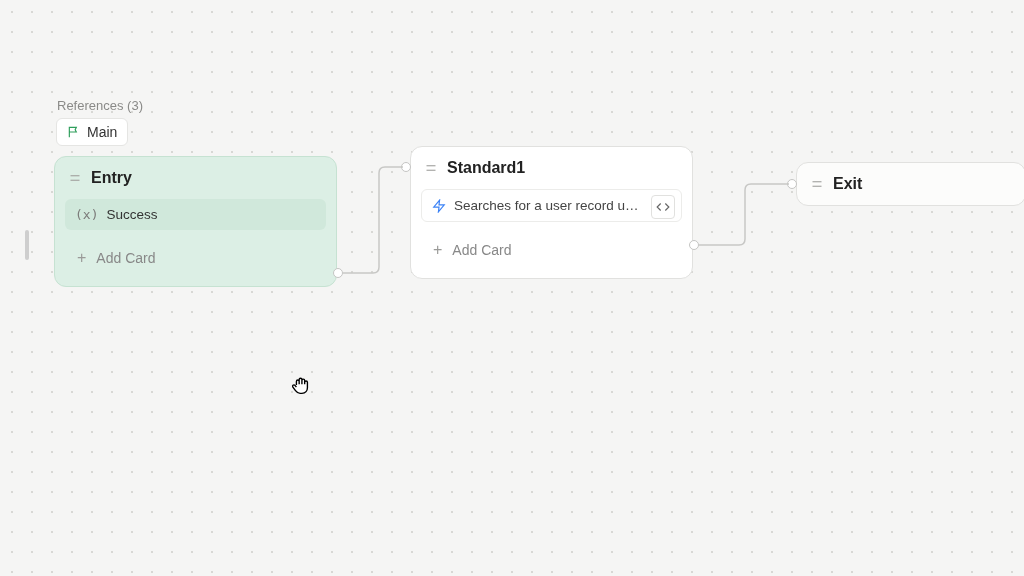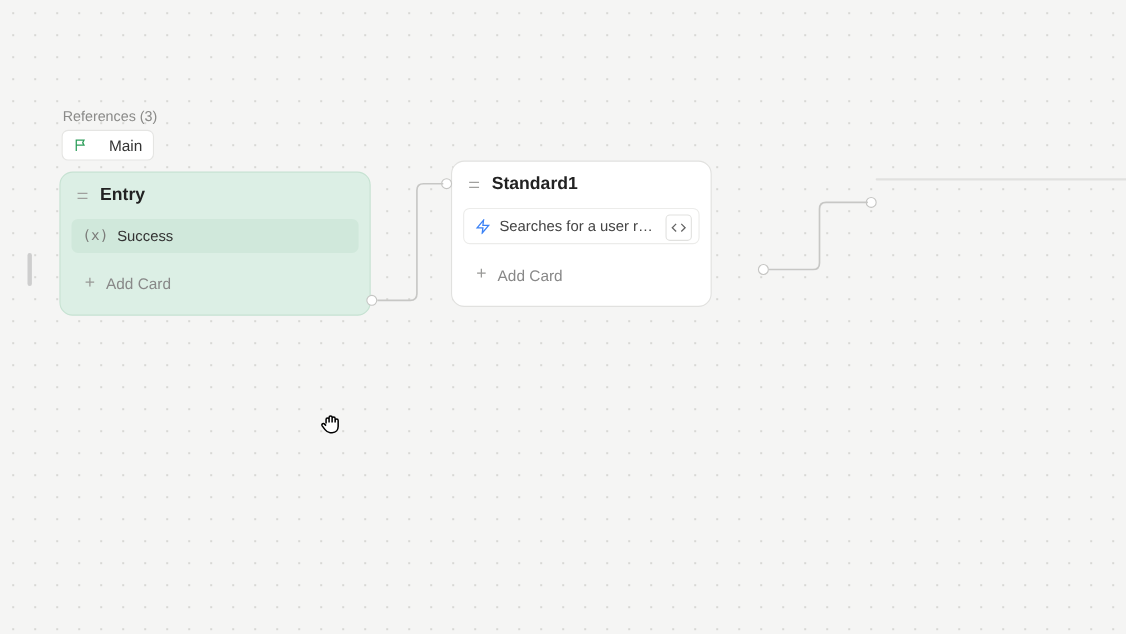--- a/index.html
+++ b/index.html
@@ -32,21 +32,21 @@
       font-size: 13px;
       color: #8a8a88;
     }
 
     .main-chip {
       position: absolute;
       left: 56px;
       top: 118px;
       display: inline-flex;
       align-items: center;
-      gap: 18px;
+      gap: 6px;
       background: #ffffff;
       border: 1px solid #e5e5e3;
       border-radius: 6px;
       padding: 5px 10px;
     }
     .main-chip .flag { color: #2e9e5b; display: inline-flex; }
     .main-chip .label { font-size: 14px; color: #333; font-weight: 500; }
 
     .node {
       position: absolute;
@@ -59,21 +59,21 @@
       left: 54px;
       top: 156px;
       width: 283px;
       background: #dcefe5;
       border: 1px solid #c6e2d2;
     }
 
     .node.standard {
       left: 410px;
       top: 146px;
-      width: 237px;
+      width: 283px;
       background: #ffffff;
     }
 
     .node.exit {
       left: 796px;
       top: 162px;
       width: 230px;
       background: #fcfcfb;
     }
 
@@ -258,20 +258,29 @@
         </svg>
     </span>
   </div>
   <div class="add-card">
     <span class="plus">+</span>
     <span>Add Card</span>
   </div>
 </div>
 
 <div class="node exit">
+  <div class="node-header">
+    <span class="drag-handle">
+      <svg width="12" height="12" viewBox="0 0 16 16" fill="none" stroke="currentColor" stroke-width="1.5">
+          <line x1="2" y1="5" x2="14" y2="5"></line>
+          <line x1="2" y1="11" x2="14" y2="11"></line>
+        </svg>
+    </span>
+    <span class="node-title">Exit</span>
+  </div>
 </div>
 
 <div class="conn-port" style="left:333px; top:268px;"></div>
 <div class="conn-port" style="left:401px; top:162px;"></div>
 <svg class="wire" style="left:343px; top:167px;" width="60" height="110">
   <path d="M0 106 L30 106 Q36 106 36 100 L36 6 Q36 0 42 0 L60 0"></path>
 </svg>
 
 <div class="conn-port" style="left:689px; top:240px;"></div>
 <div class="conn-port" style="left:787px; top:179px;"></div>

